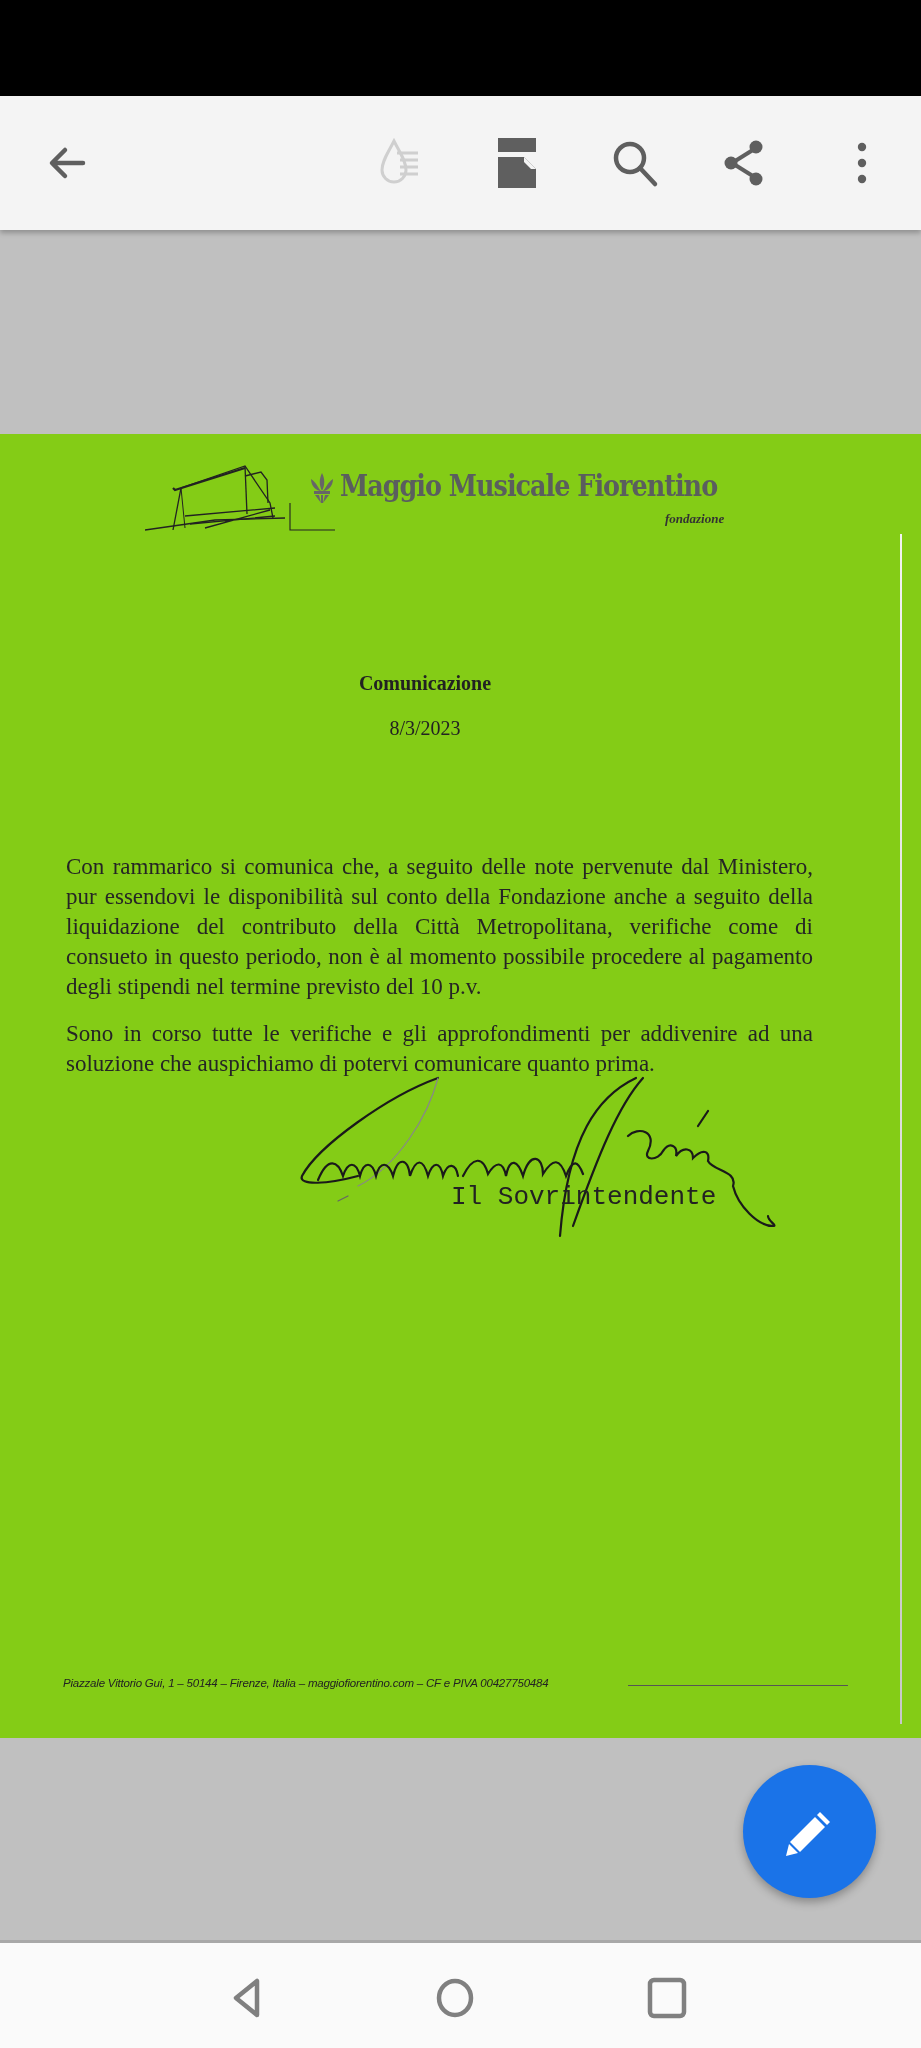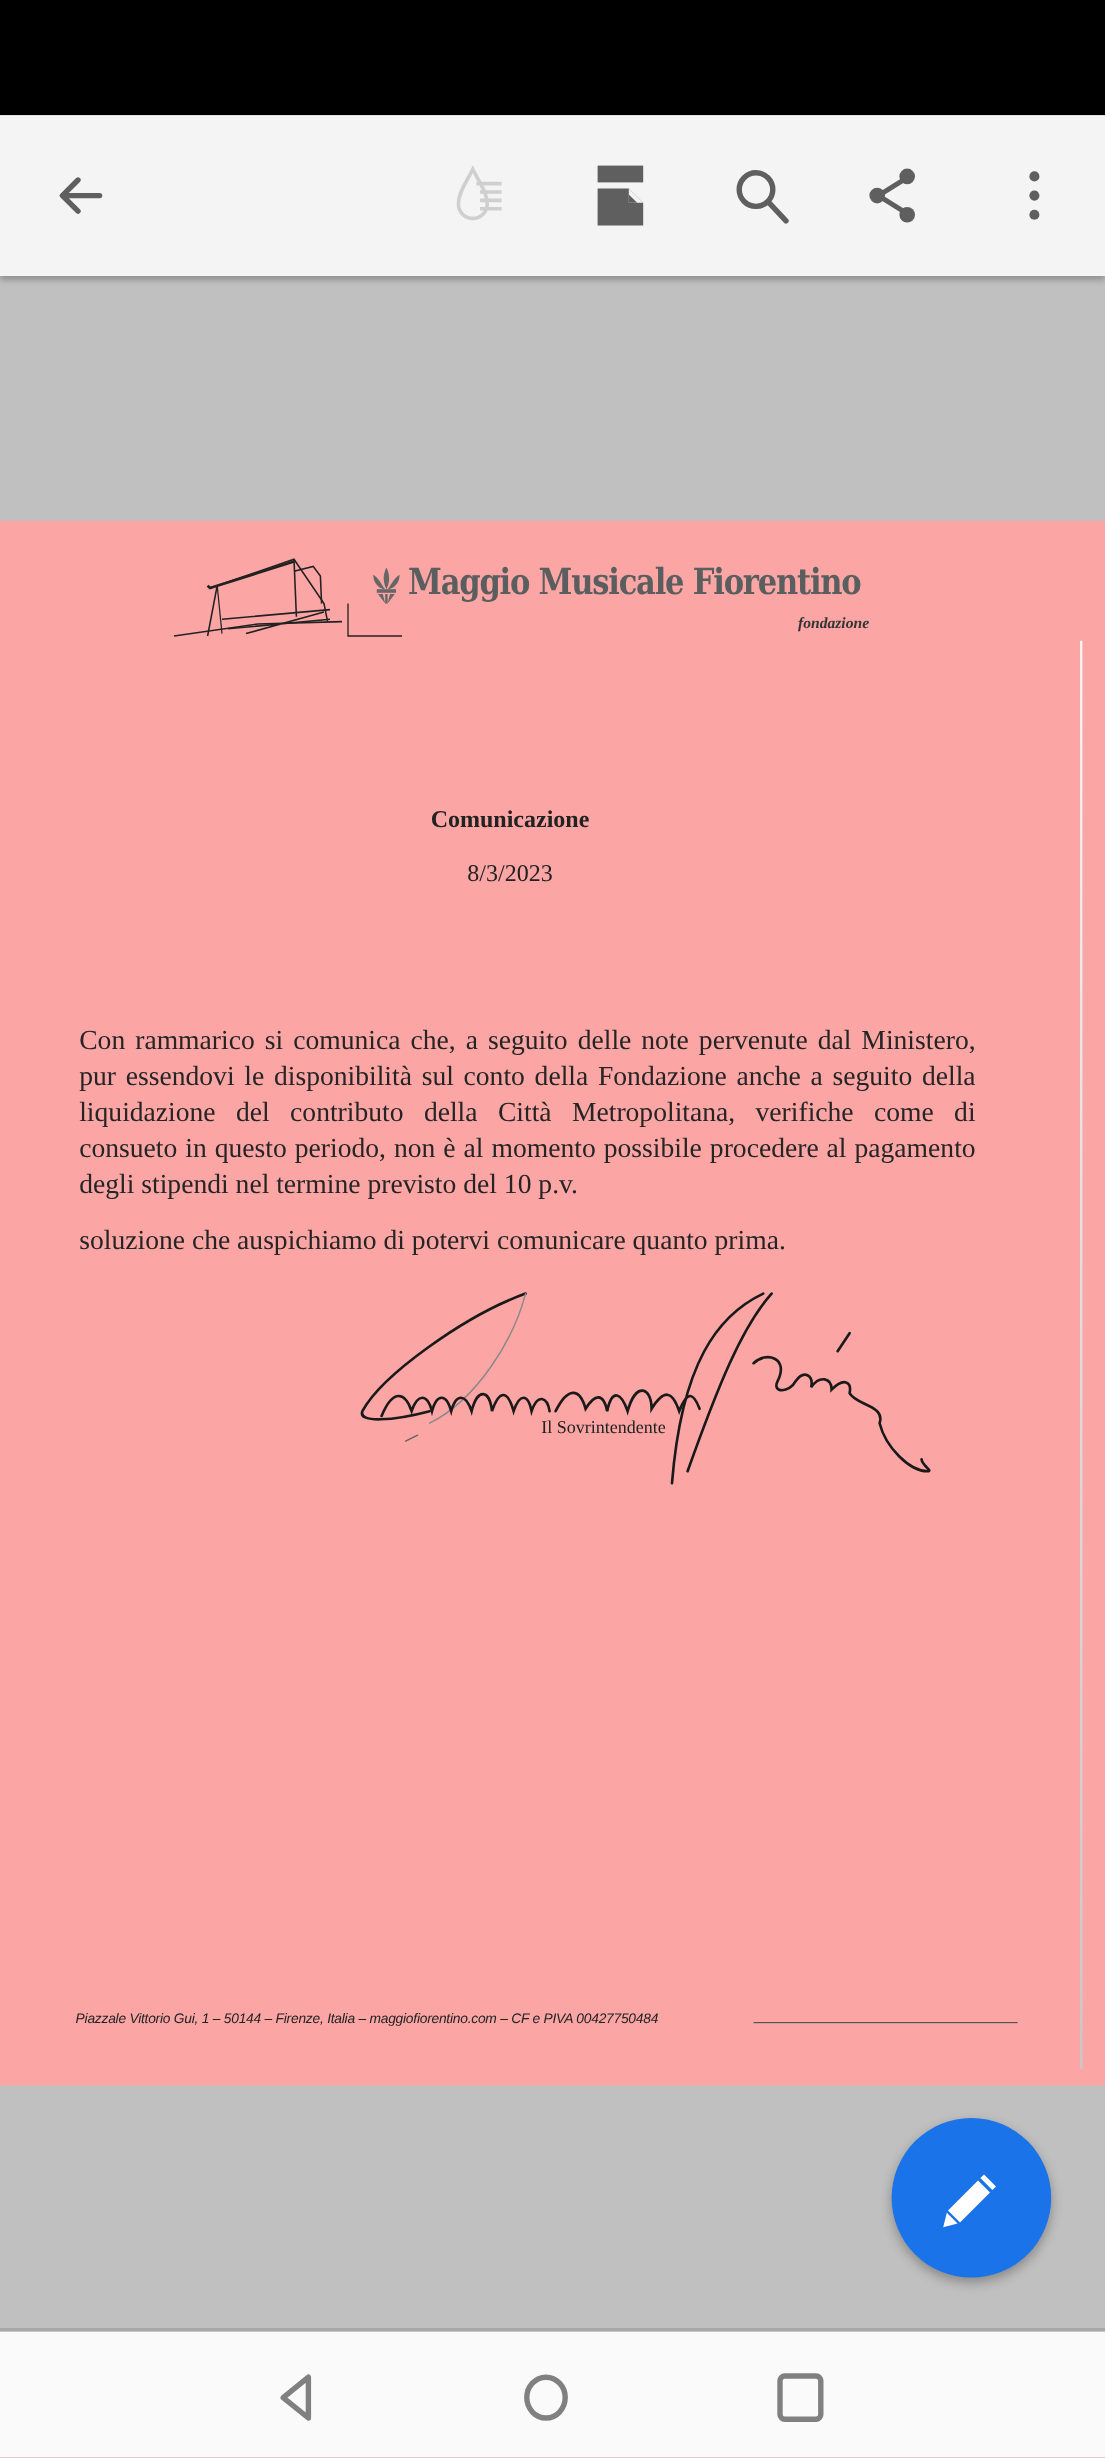--- a/index.html
+++ b/index.html
@@ -1,32 +1,32 @@
 <!DOCTYPE html>
 <html><head>
 <meta charset="utf-8">
 <style>
   html, body { margin:0; padding:0; }
   body { width:921px; height:2048px; position:relative; overflow:hidden; background:#c0c0c0; font-family:"Liberation Sans", sans-serif; }
   .status-bar { position:absolute; left:0; top:0; width:921px; height:96px; background:#000; }
   .app-bar { position:absolute; left:0; top:96px; width:921px; height:134px; background:#f4f4f4; box-shadow:0 3px 5px rgba(0,0,0,0.25); z-index:3; }
   .app-bar .icon-btn { position:absolute; top:27px; width:80px; height:80px; display:flex; align-items:center; justify-content:center; cursor:pointer; }
   .viewer { position:absolute; left:0; top:230px; width:921px; height:1710px; background:#c0c0c0; }
-  .page { position:absolute; left:0; top:434px; width:921px; height:1304px; background:#fca5a5; }
+  .page { position:absolute; left:0; top:434px; width:921px; height:1304px; background:#84cc16; }
   .page .edge-line { position:absolute; left:900px; top:100px; width:2px; height:1190px; background:linear-gradient(#f2f2f2, #c8c8c8); }
   .logo { position:absolute; left:145px; top:24px; width:590px; height:80px; }
   .logo-text { position:absolute; left:195px; top:10px; font-family:"DejaVu Serif", serif; font-size:30px; color:#5a5e5e; letter-spacing:-1.2px; font-weight:bold; transform:scaleX(0.85); transform-origin:left top; white-space:nowrap; }
   .logo-sub { position:absolute; left:520px; top:53px; font-family:"Liberation Serif", serif; font-style:italic; font-size:13px; color:#333; font-weight:bold; }
   .doc-serif { font-family:"Liberation Serif", serif; color:#222; }
   .heading { position:absolute; left:0; width:850px; text-align:center; font-size:20px; font-weight:bold; }
   .para { position:absolute; left:66px; width:747px; font-size:23px; line-height:30px; text-align:justify; color:#252525; }
   .para span.line { display:block; text-align:justify; text-align-last:justify; }
   .para span.line.last { text-align-last:left; }
   .signature { position:absolute; left:298px; top:642px; width:545px; height:162px; }
-  .sig-title { position:absolute; left:451px; top:748px; font-size:15px; color:#222; }
+  .sig-title { position:absolute; left:451px; top:748px; font-size:26px; color:#222;font-family:Liberation Mono, monospace; }
   .footer-text { position:absolute; left:63px; top:1243px; font-family:"Liberation Sans", sans-serif; font-style:italic; font-size:11.5px; color:#222; white-space:nowrap; letter-spacing:-0.2px; }
   .footer-line { position:absolute; left:628px; top:1251px; width:220px; height:1px; background:#555; }
   .fab { position:absolute; left:743px; top:1765px; width:133px; height:133px; border-radius:50%; background:#1a73e8; box-shadow:0 4px 10px rgba(0,0,0,0.3); display:flex; align-items:center; justify-content:center; cursor:pointer; z-index:4; }
   .nav-bar { position:absolute; left:0; top:1940px; width:921px; height:108px; background:#fafafa; border-top:3px solid #a8a8a8; box-sizing:border-box; }
   .nav-bar .nav-btn { position:absolute; top:20px; width:70px; height:70px; display:flex; align-items:center; justify-content:center; cursor:pointer; }
 </style>
 </head>
 <body>
 
 <div class="status-bar"></div>
@@ -116,20 +116,21 @@
 
   <div class="para doc-serif" style="top:418px;">
     <span class="line">Con rammarico si comunica che, a seguito delle note pervenute dal Ministero,</span>
     <span class="line">pur essendovi le disponibilità sul conto della Fondazione anche a seguito della</span>
     <span class="line">liquidazione del contributo della Città Metropolitana, verifiche come di</span>
     <span class="line">consueto in questo periodo,  non è al momento possibile procedere al pagamento</span>
     <span class="line last">degli stipendi nel termine previsto del 10 p.v.</span>
   </div>
 
   <div class="para doc-serif" style="top:585px;">
+    <span class="line">Sono in corso tutte le verifiche e gli approfondimenti per addivenire ad una</span>
     <span class="line last">soluzione che auspichiamo di potervi comunicare quanto prima.</span>
   </div>
 
   <svg class="signature" viewBox="0 0 545 162">
     <g stroke="#1a1a1a" fill="none" stroke-width="2.2" stroke-linecap="round">
       <path d="M140 2 C90 20 20 70 4 100 C0 110 30 108 60 100"></path>
       <path d="M140 2 C130 40 100 90 60 110" stroke="#888" stroke-width="1.2"></path>
       <path d="M20 104 C30 80 40 85 45 100 C50 85 58 85 62 100 C66 85 74 85 78 100 C82 85 90 85 95 100 C100 80 110 82 112 100 C118 82 125 82 130 100 C135 85 142 85 145 100 C150 85 158 88 160 100"></path>
       <path d="M165 100 C175 80 185 80 190 98 C198 85 205 85 208 100 C212 80 220 85 225 100 C232 75 245 80 245 98 C255 82 262 82 268 100 C275 82 280 85 285 98"></path>
       <path d="M338 2 C300 20 270 60 262 160"></path>

